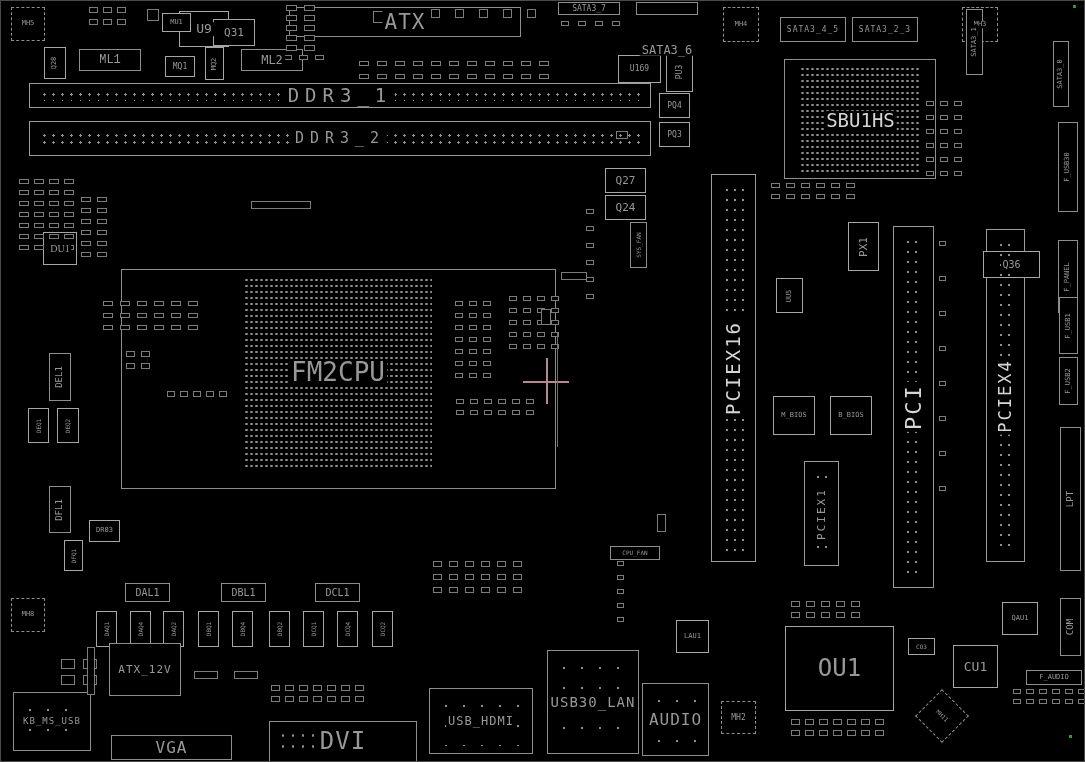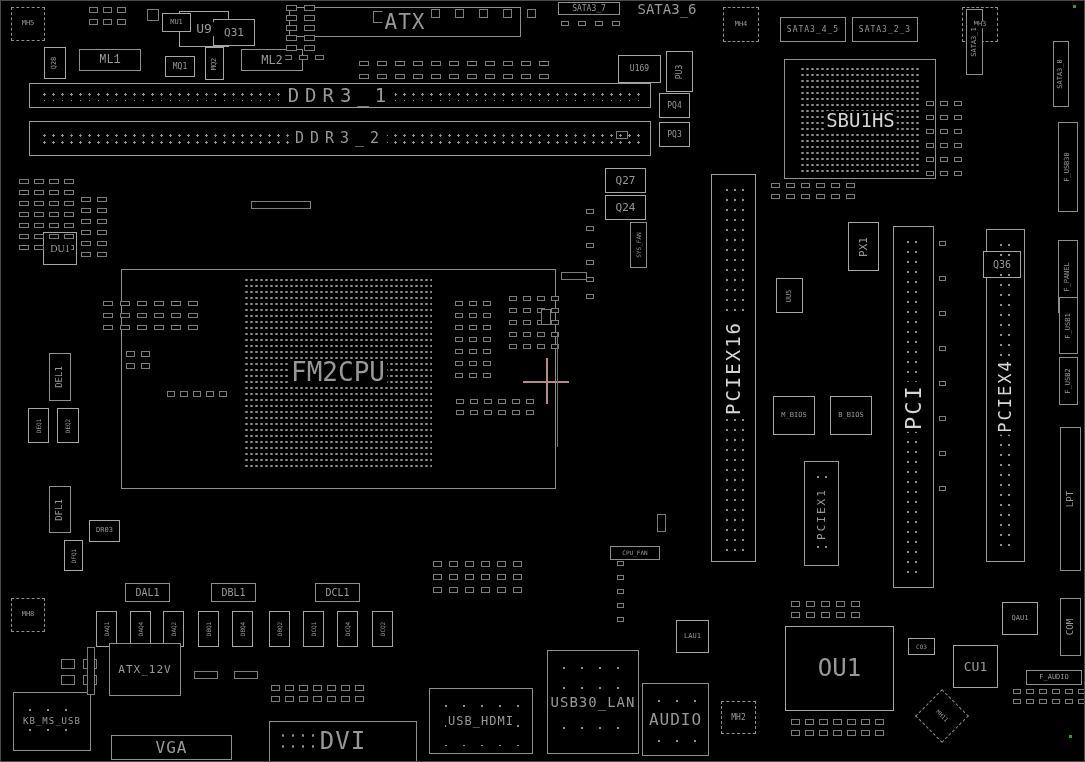--- a/index.html
+++ b/index.html
@@ -62,21 +62,21 @@
     <div class="comp t-box" style="left: 240px; top: 48px; width: 62px; height: 22px;">
       <span class="lbl" style="font-size: 12px;">ML2</span>
     </div>
     <div class="comp t-conn" style="left: 288px; top: 6px; width: 232px; height: 30px;">
       <span class="lbl" style="font-size: 21px;">ATX</span>
     </div>
     <div class="comp t-labelbox" style="left: 557px; top: 1px; width: 62px; height: 13px;">
       <span class="lbl" style="font-size: 8px;">SATA3_7</span>
     </div>
     <div class="comp t-labelbox" style="left: 635px; top: 1px; width: 62px; height: 13px;">
-      <span class="lbl" style="font-size: 14px;">SATA3_6</span>
+      <span class="lbl" style="font-size: 12px; margin-top: 41px;">SATA3_6</span>
     </div>
     <div class="comp t-chip" style="left: 617px; top: 54px; width: 43px; height: 28px;">
       <span class="lbl" style="font-size: 8px;">U169</span>
     </div>
     <div class="comp t-chip" style="left: 665px; top: 50px; width: 27px; height: 41px;">
       <span class="lbl v" style="font-size: 8px;">PU3</span>
     </div>
     <div class="comp t-chip" style="left: 658px; top: 92px; width: 31px; height: 25px;">
       <span class="lbl" style="font-size: 8px;">PQ4</span>
     </div>
@@ -170,21 +170,21 @@
       <span class="lbl v" style="font-size: 11px;">PCIEX1</span>
     </div>
     <div class="comp t-slot" style="left: 892px; top: 225px; width: 41px; height: 362px;">
       <div class="strip slotv"></div>
       <span class="lbl v bright" style="font-size: 22px;">PCI</span>
     </div>
     <div class="comp t-slot" style="left: 985px; top: 228px; width: 39px; height: 333px;">
       <div class="strip slotv"></div>
       <span class="lbl v bright" style="font-size: 17px;">PCIEX4</span>
     </div>
-    <div class="comp t-chip" style="left: 982px; top: 250px; width: 38px; height: 27px;">
+    <div class="comp t-chip" style="left: 982px; top: 250px; width: 57px; height: 27px;">
       <span class="lbl" style="font-size: 10px;">Q36</span>
     </div>
     <div class="comp t-boxv" style="left: 1057px; top: 121px; width: 20px; height: 90px;">
       <span class="lbl v" style="font-size: 7px;">F_USB30</span>
     </div>
     <div class="comp t-boxv" style="left: 1057px; top: 239px; width: 20px; height: 73px;">
       <span class="lbl v" style="font-size: 7px;">F_PANEL</span>
     </div>
     <div class="comp t-boxv" style="left: 1058px; top: 296px; width: 19px; height: 57px;">
       <span class="lbl v" style="font-size: 7px;">F_USB1</span>
@@ -224,21 +224,21 @@
     </div>
     <div class="comp t-chip" style="left: 675px; top: 619px; width: 33px; height: 33px;">
       <span class="lbl" style="font-size: 7px;">LAU1</span>
     </div>
     <div class="comp t-mh" style="left: 10px; top: 597px; width: 34px; height: 34px;">
       <span class="lbl" style="font-size: 7px;">MH8</span>
     </div>
     <div class="comp t-box" style="left: 124px; top: 582px; width: 45px; height: 19px;">
       <span class="lbl" style="font-size: 10px;">DAL1</span>
     </div>
-    <div class="comp t-box" style="left: 210px; top: 582px; width: 45px; height: 19px;">
+    <div class="comp t-box" style="left: 220px; top: 582px; width: 45px; height: 19px;">
       <span class="lbl" style="font-size: 10px;">DBL1</span>
     </div>
     <div class="comp t-box" style="left: 314px; top: 582px; width: 45px; height: 19px;">
       <span class="lbl" style="font-size: 10px;">DCL1</span>
     </div>
     <div class="comp t-chip" style="left: 95px; top: 610px; width: 21px; height: 36px;">
       <span class="lbl v" style="font-size: 6px;">DAQ1</span>
     </div>
     <div class="comp t-chip" style="left: 129px; top: 610px; width: 21px; height: 36px;">
       <span class="lbl v" style="font-size: 6px;">DAQ4</span>

